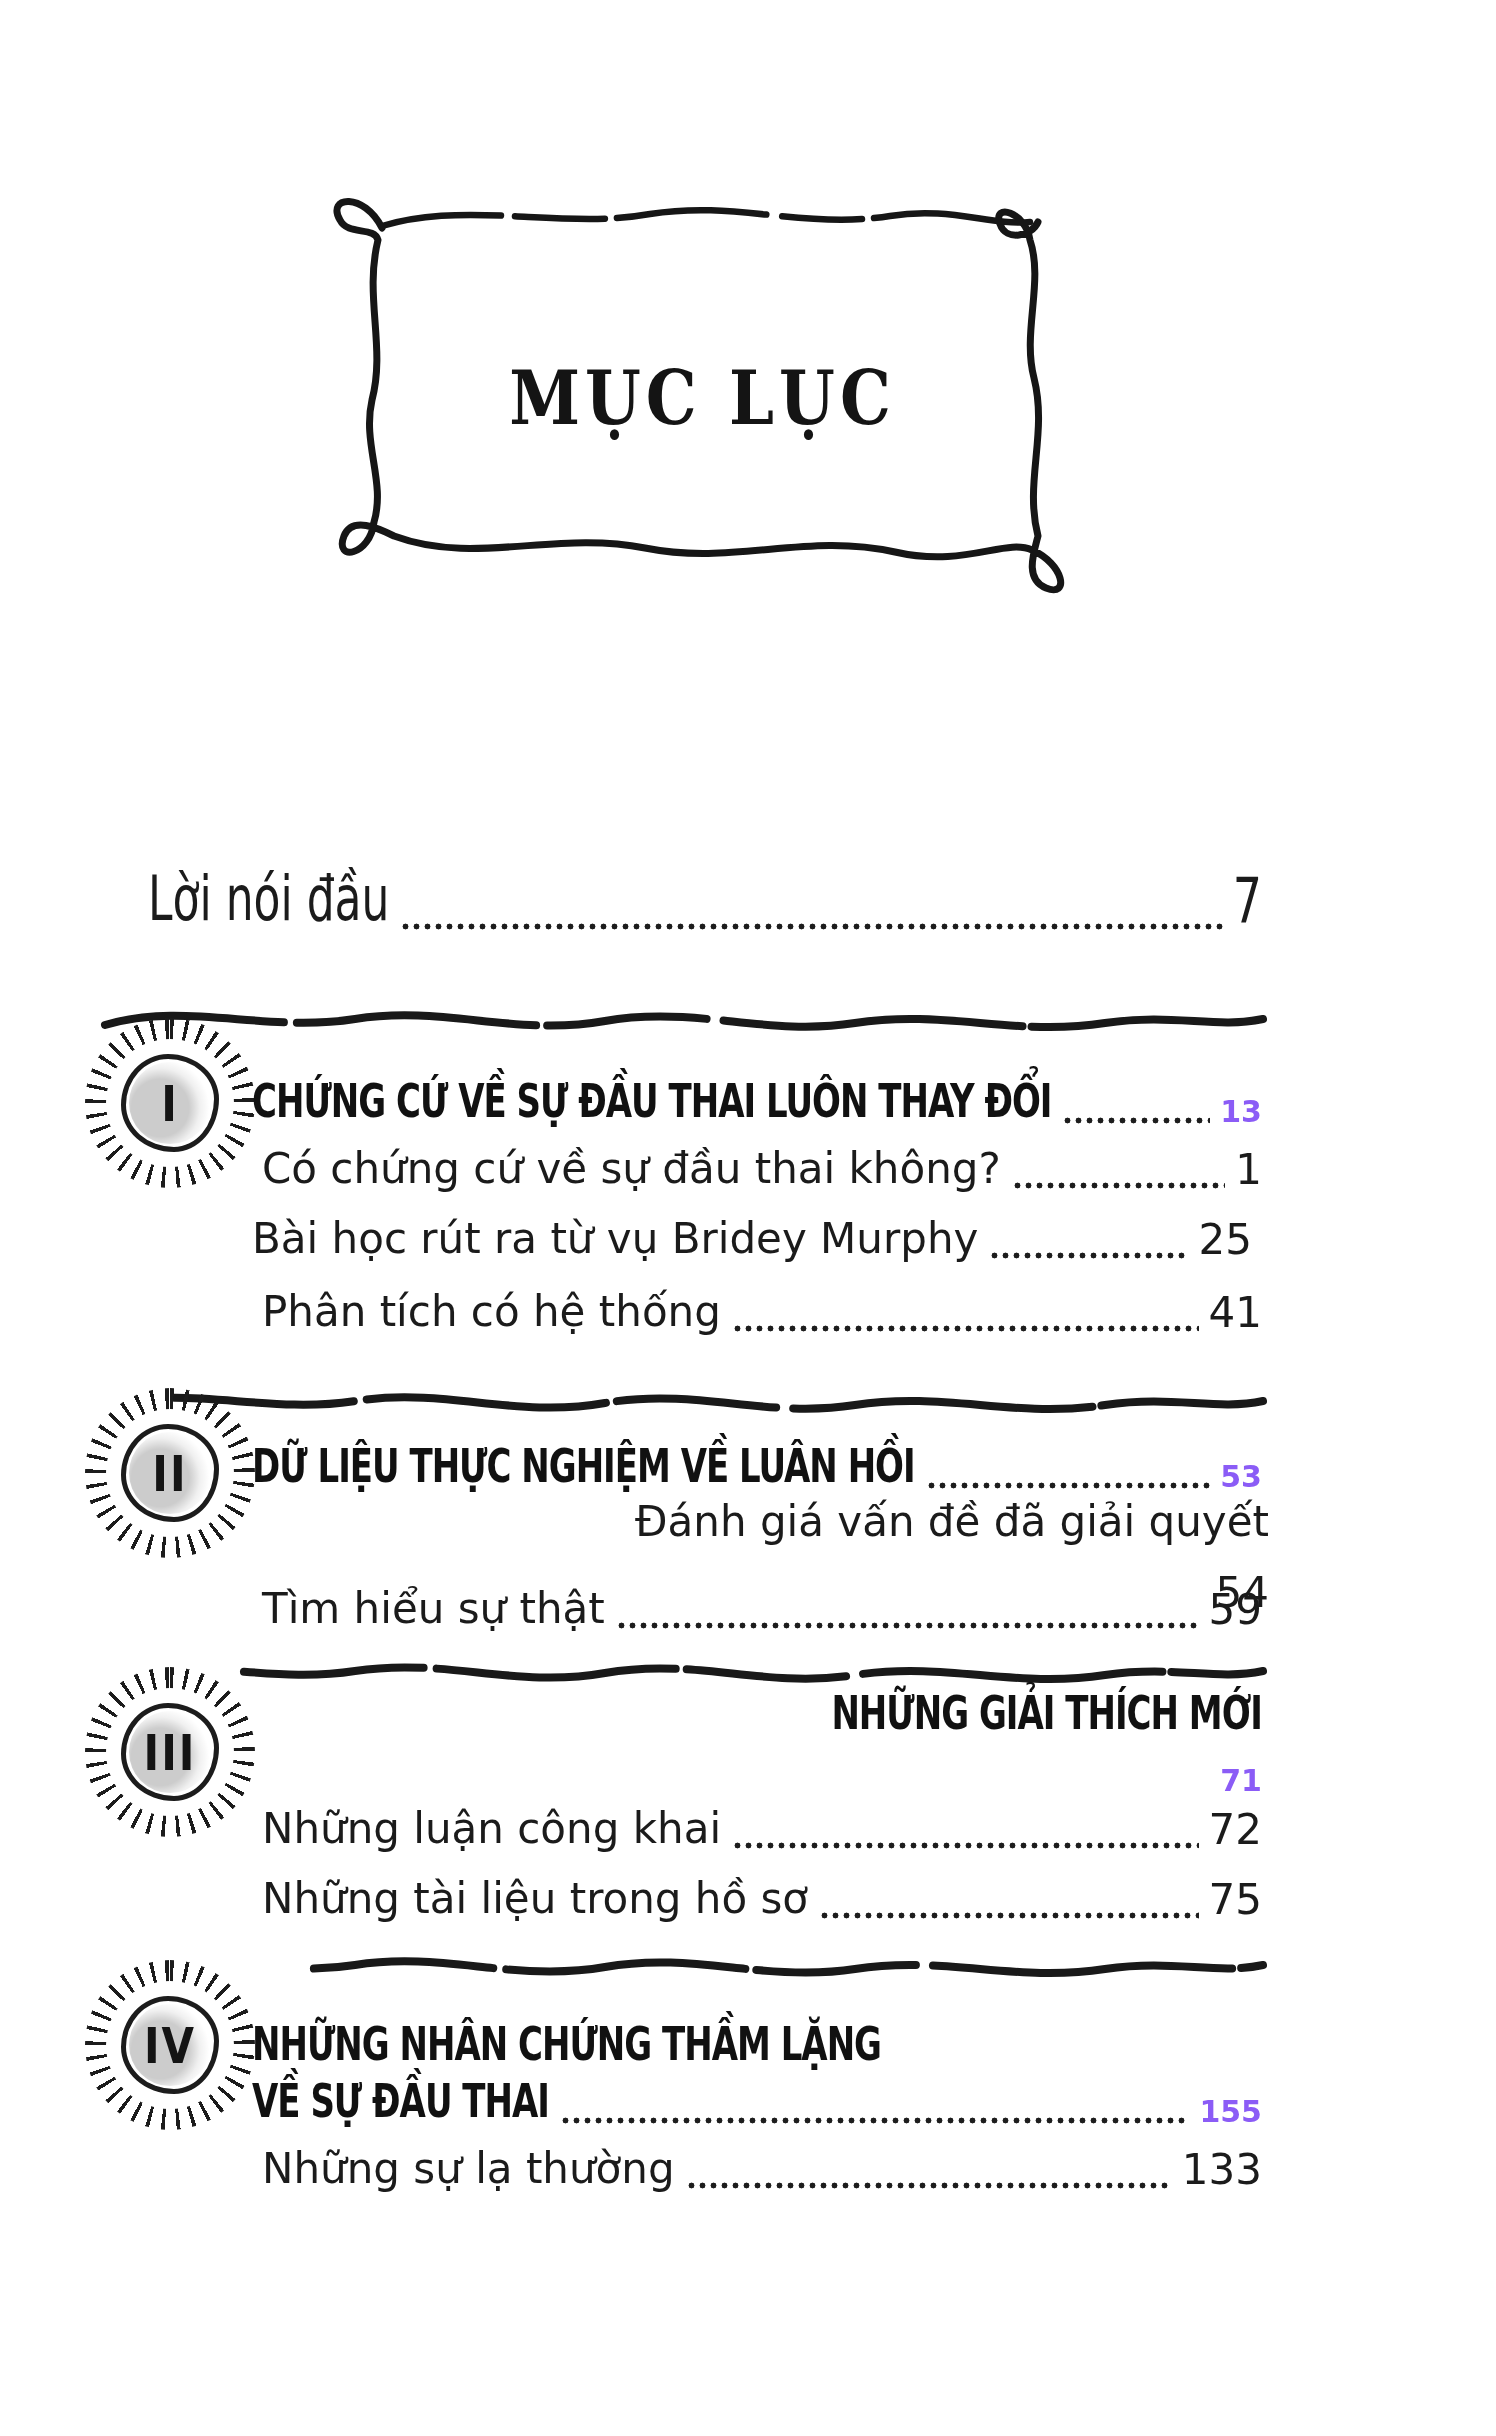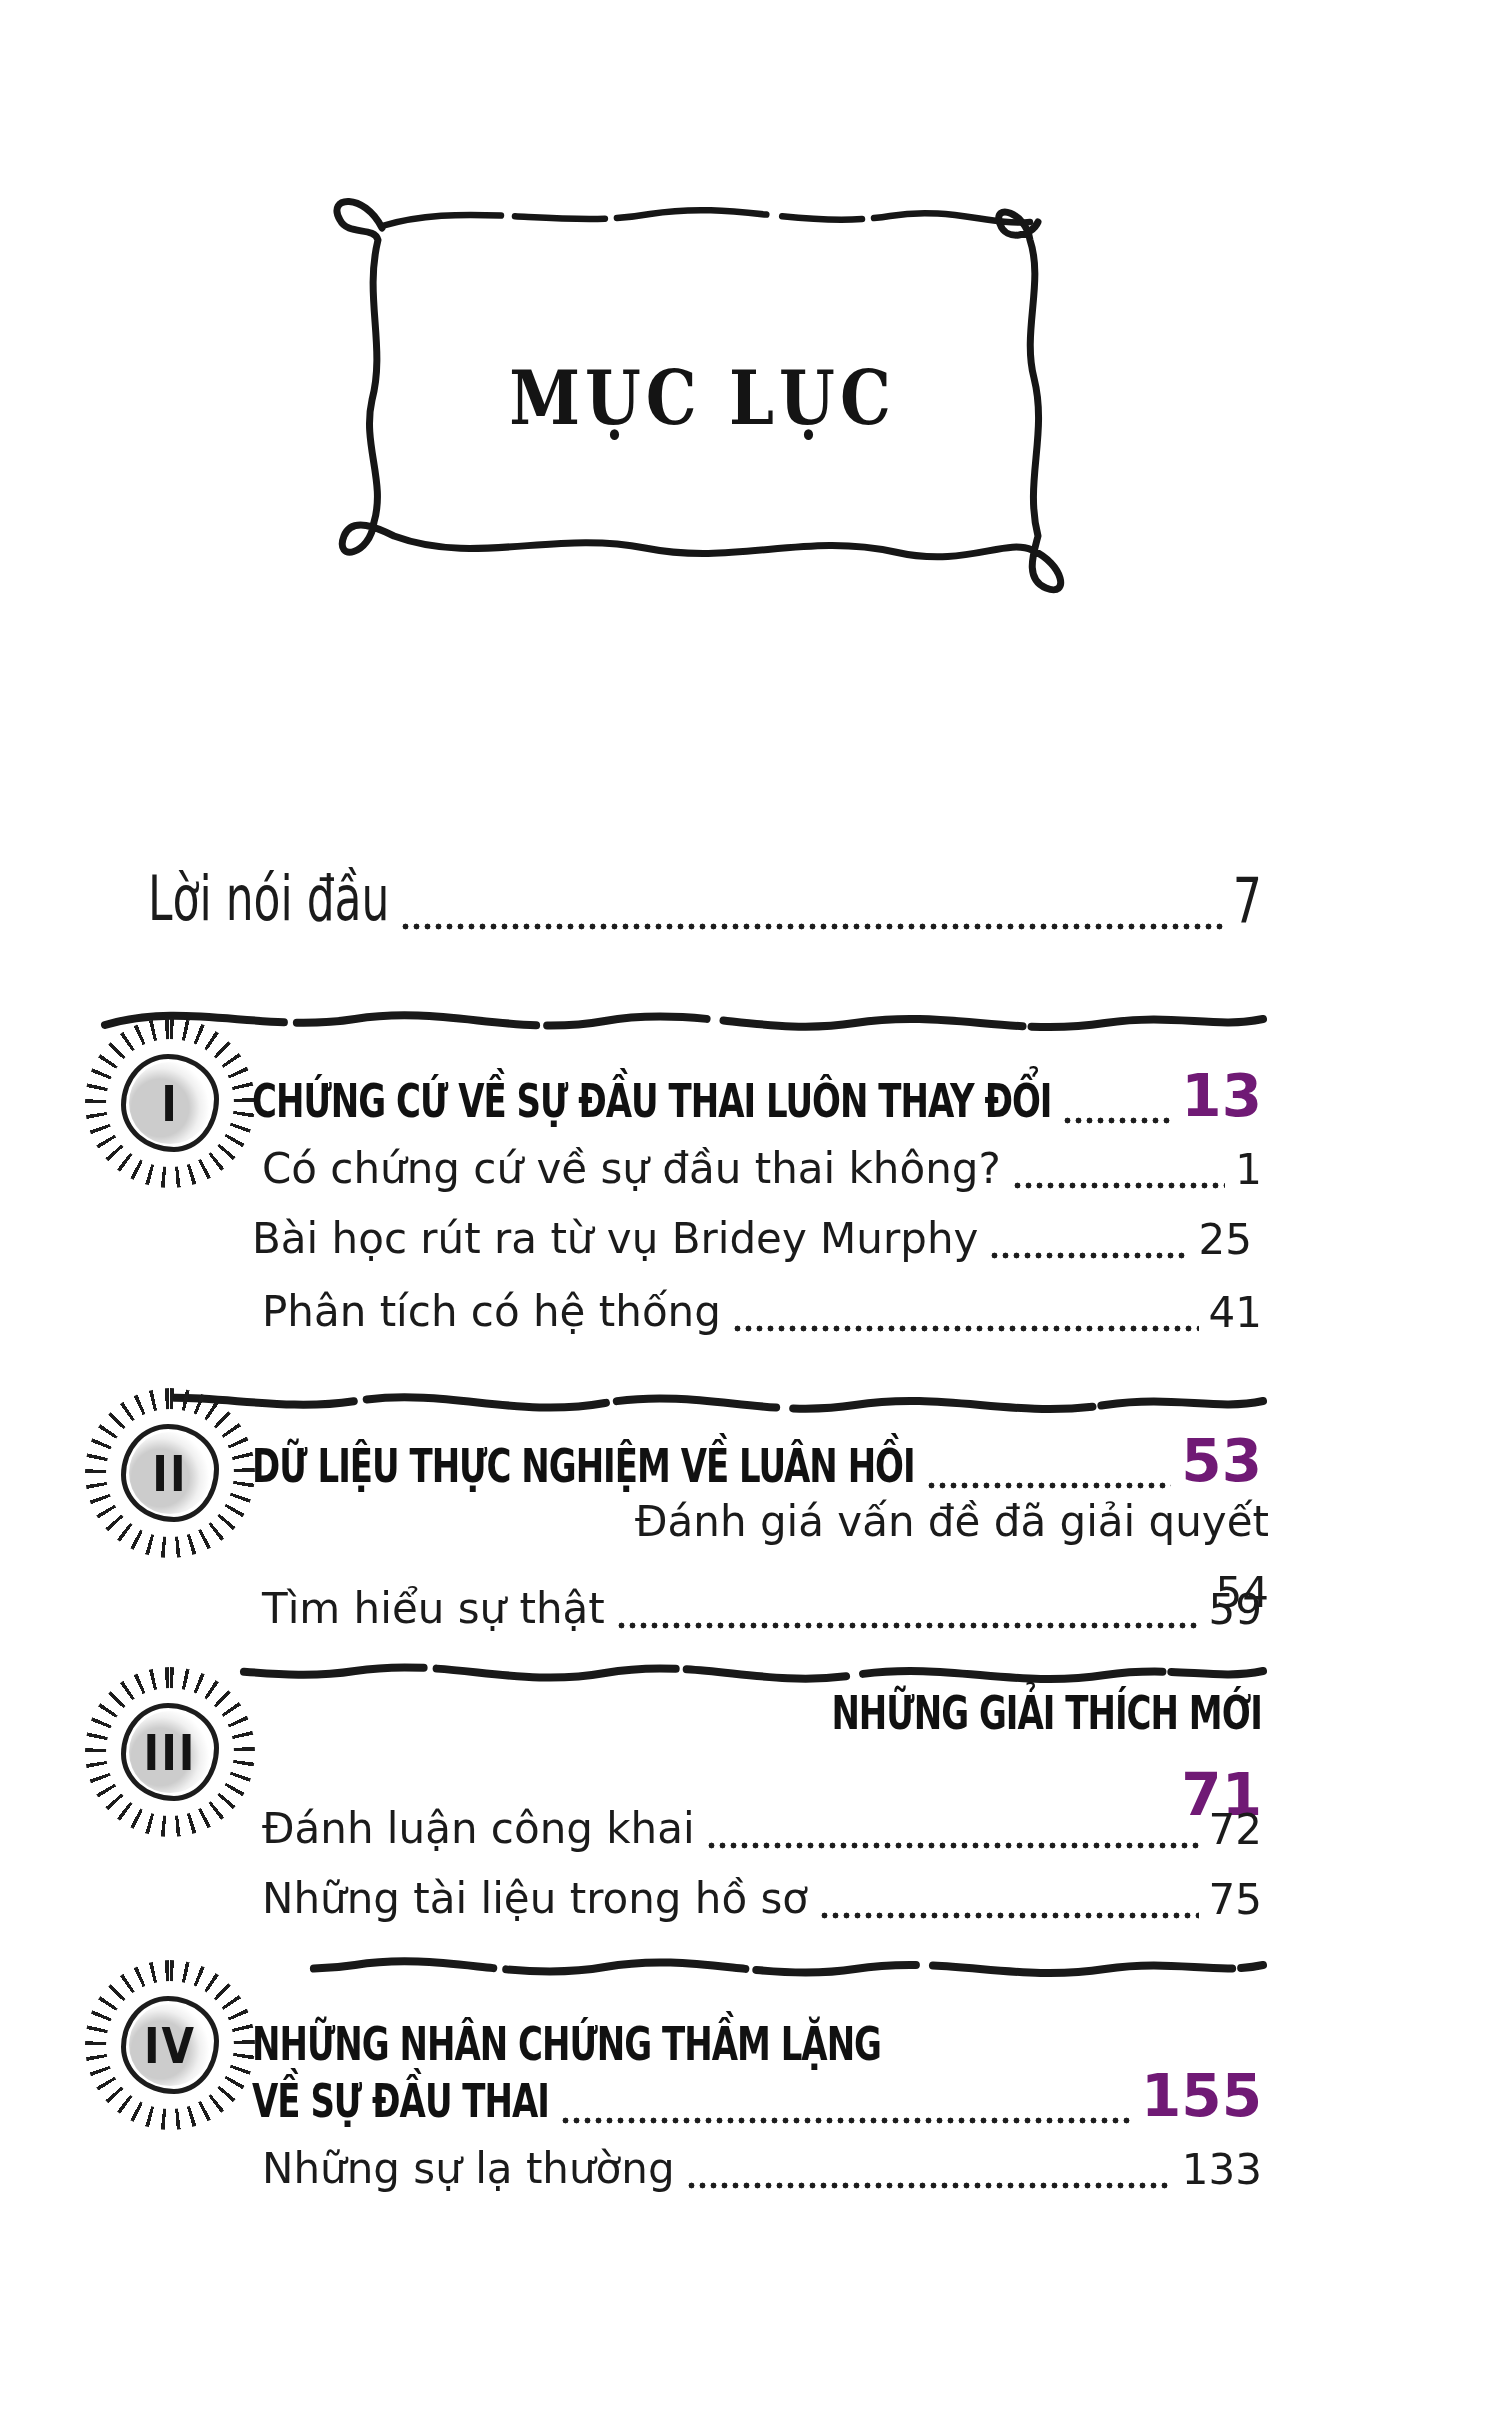--- a/index.html
+++ b/index.html
@@ -30,21 +30,21 @@
     background-size:11px 9px; background-repeat:repeat-x; background-position:left bottom;
   }
 
   .preface .lbl { font-size:44px; transform:scaleY(1.4); transform-origin:left bottom; }
   .preface .pg  { font-size:46px; transform:scaleY(1.35); transform-origin:right bottom; }
 
   .heading .lbl {
     font-size:34px; font-weight:700; letter-spacing:-1px;
     transform:scaleY(1.38); transform-origin:left bottom; color:#111;
   }
-  .heading .pg { font-size:58px; font-weight:700; color:#701a75; }
+  .heading .pg { font-size:30px; font-weight:700; color:#8b5cf6; }
 
   .item .lbl { font-size:42px; }
   .item .pg  { font-size:42px; }
 
   
   .divider { position:absolute; left:95px; width:1175px; height:46px; }
 
   
   .badge { position:absolute; left:85px; width:170px; height:170px; }
   .badge .burst {
@@ -164,21 +164,21 @@
     <span class="ring"></span>
     <span class="shade"></span>
     <span class="numeral">III</span>
   </div>
   <div class="row heading" style="left:252px; top:1701px; width:1010px; height:96px;flex-direction:column;">
     <span class="lbl">NHỮNG GIẢI THÍCH MỚI</span>
     <span class="dots"></span>
     <span class="pg">71</span>
   </div>
   <div class="row item" style="left:262px; top:1788px; width:1000px; height:76px;">
-    <span class="lbl">Đánh luận công khai</span>
+    <span class="lbl">Những luận công khai</span>
     <span class="dots"></span>
     <span class="pg">72</span>
   </div>
   <div class="row item" style="left:262px; top:1858px; width:1000px; height:76px;">
     <span class="lbl">Những tài liệu trong hồ sơ</span>
     <span class="dots"></span>
     <span class="pg">75</span>
   </div>
 
   <svg class="divider" style="top:1939px;" viewBox="0 0 1175 46">

